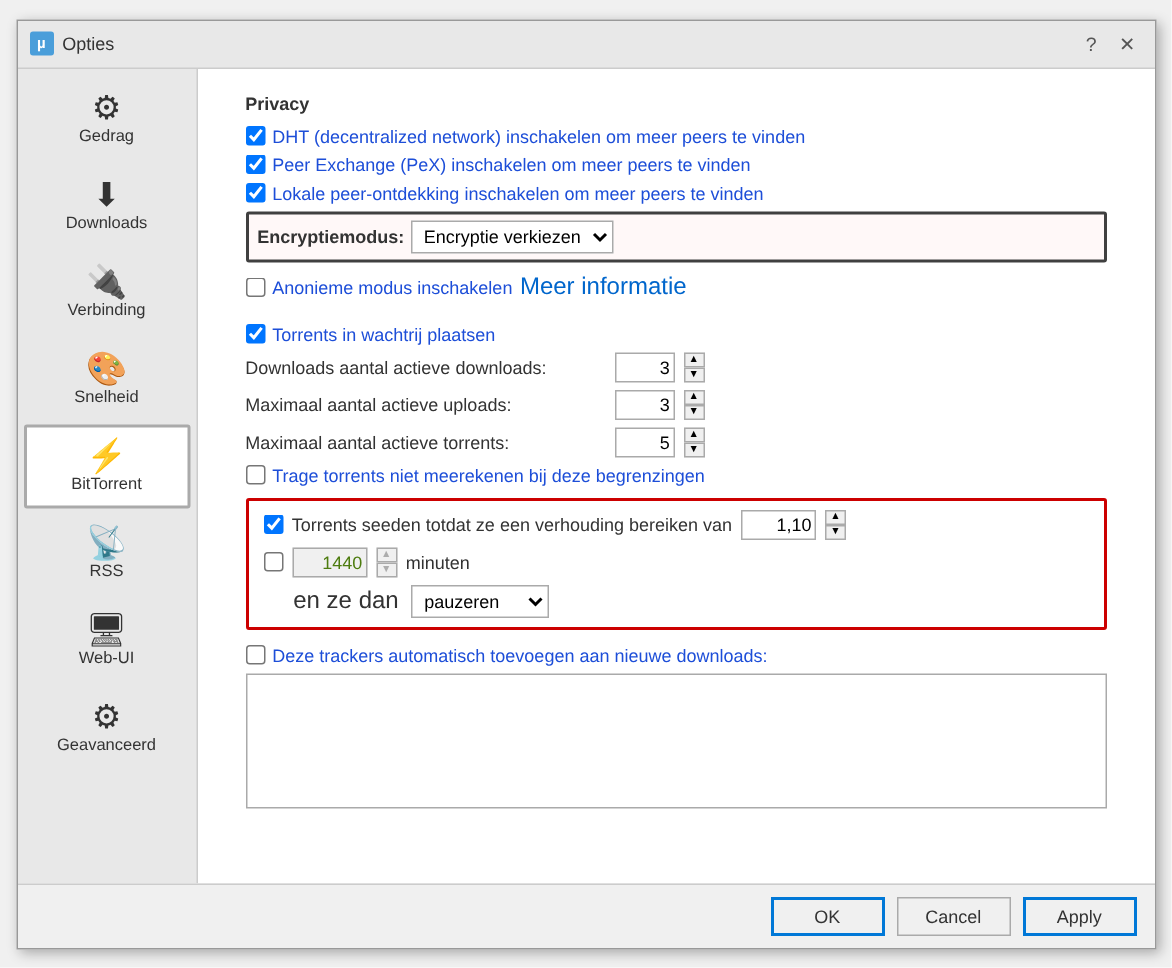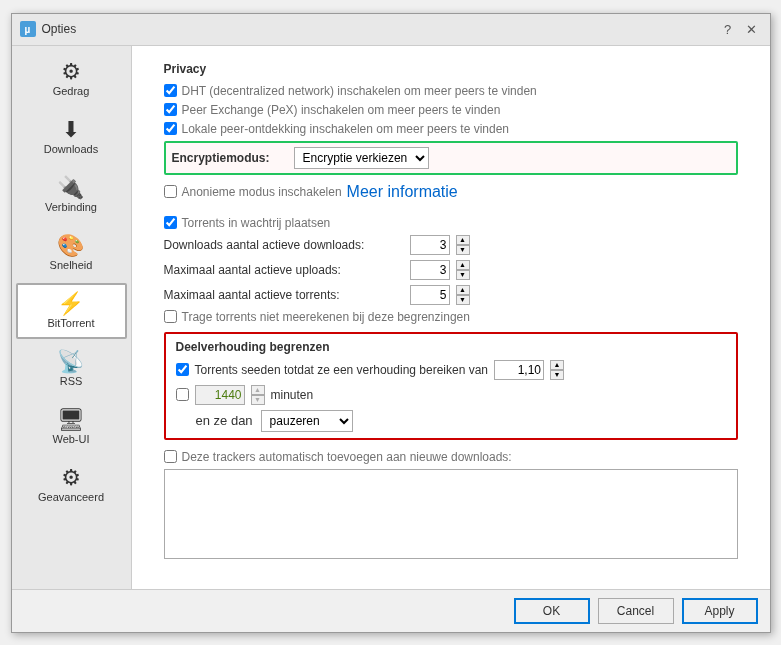--- a/index.html
+++ b/index.html
@@ -119,35 +119,35 @@
       gap: 5px;
     }
     .checkbox-row input[type="checkbox"] {
       width: 13px;
       height: 13px;
       cursor: pointer;
       flex-shrink: 0;
     }
     .checkbox-label {
       font-size: 12px;
-      color: #737373;
+      color: #1d4ed8;
       cursor: pointer;
     }
     .link-text {
       color: #0066cc;
       text-decoration: none;
       font-size: 16px;
       cursor: pointer;
     }
     .encryptie-row {
       display: flex;
       align-items: center;
       margin-bottom: 8px;
-      gap: 24px;
-      border: 2px solid #22c55e;
+      gap: 4px;
+      border: 2px solid #404040;
       padding: 4px 6px;
       border-radius: 2px;
       background: #fff8f8;
     }
     .encryptie-label {
       font-size: 12px;
       font-weight: 600;
       color: #333;
     }
     select {
@@ -229,21 +229,21 @@
       padding: 0 2px;
     }
     .and-then-row {
       display: flex;
       align-items: center;
       gap: 8px;
       margin-top: 4px;
       padding-left: 20px;
     }
     .and-then-label {
-      font-size: 13px;
+      font-size: 16px;
       color: #333;
     }
     .tracker-section {
       margin-top: 10px;
     }
     .tracker-textarea {
       width: 100%;
       height: 90px;
       border: 1px solid #aaa;
       font-size: 11px;
@@ -397,21 +397,20 @@
           <button class="spinner-btn">▼</button>
         </div>
       </div>
 
       <div class="checkbox-row">
         <input type="checkbox" id="trage" style="">
         <label class="checkbox-label" for="trage">Trage torrents niet meerekenen bij deze begrenzingen</label>
       </div>
 
       <div class="bordered-section">
-        <div class="section-header">Deelverhouding begrenzen</div>
 
         <div class="seed-row">
           <input type="checkbox" id="seed-ratio" checked="" style="">
           <label class="seed-label" for="seed-ratio">Torrents seeden totdat ze een verhouding bereiken van</label>
           <input type="text" class="seed-input" value="1,10" style="">
           <div class="spinner-btns">
             <button class="spinner-btn">▲</button>
             <button class="spinner-btn">▼</button>
           </div>
         </div>

